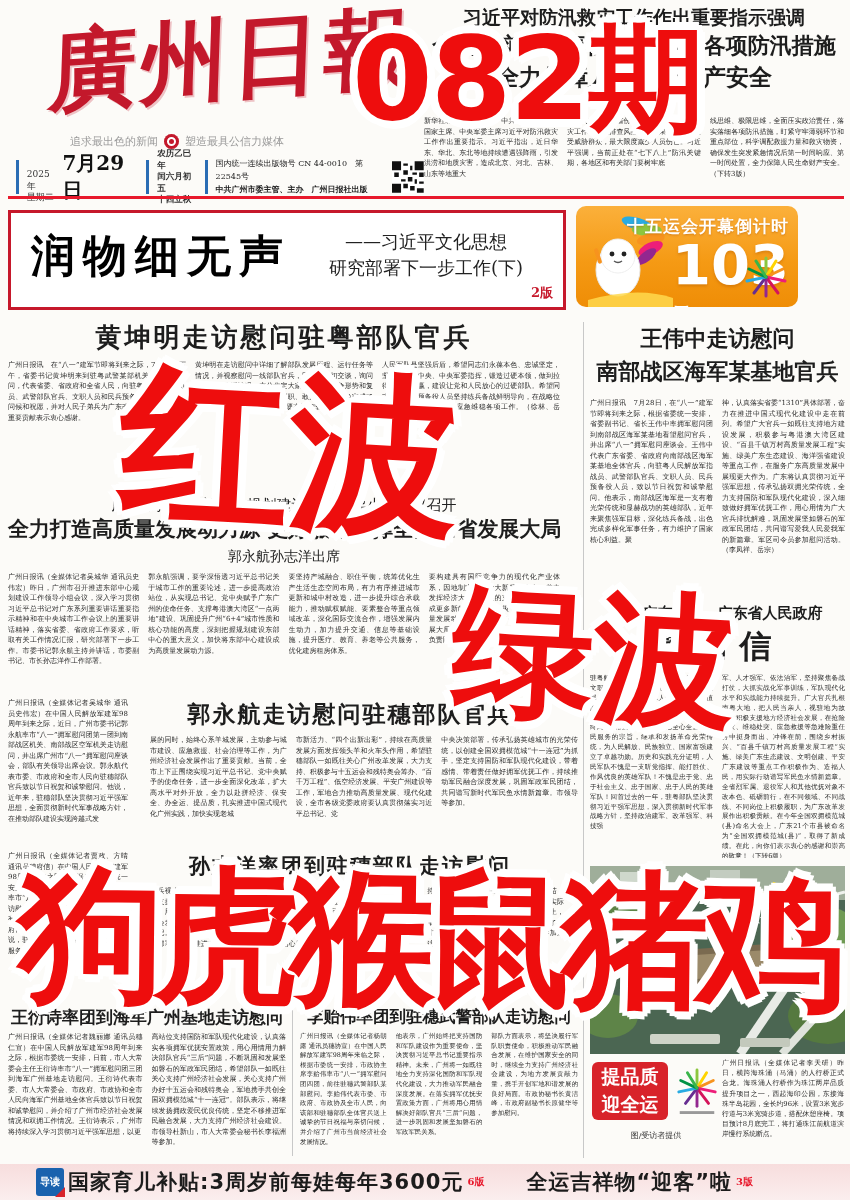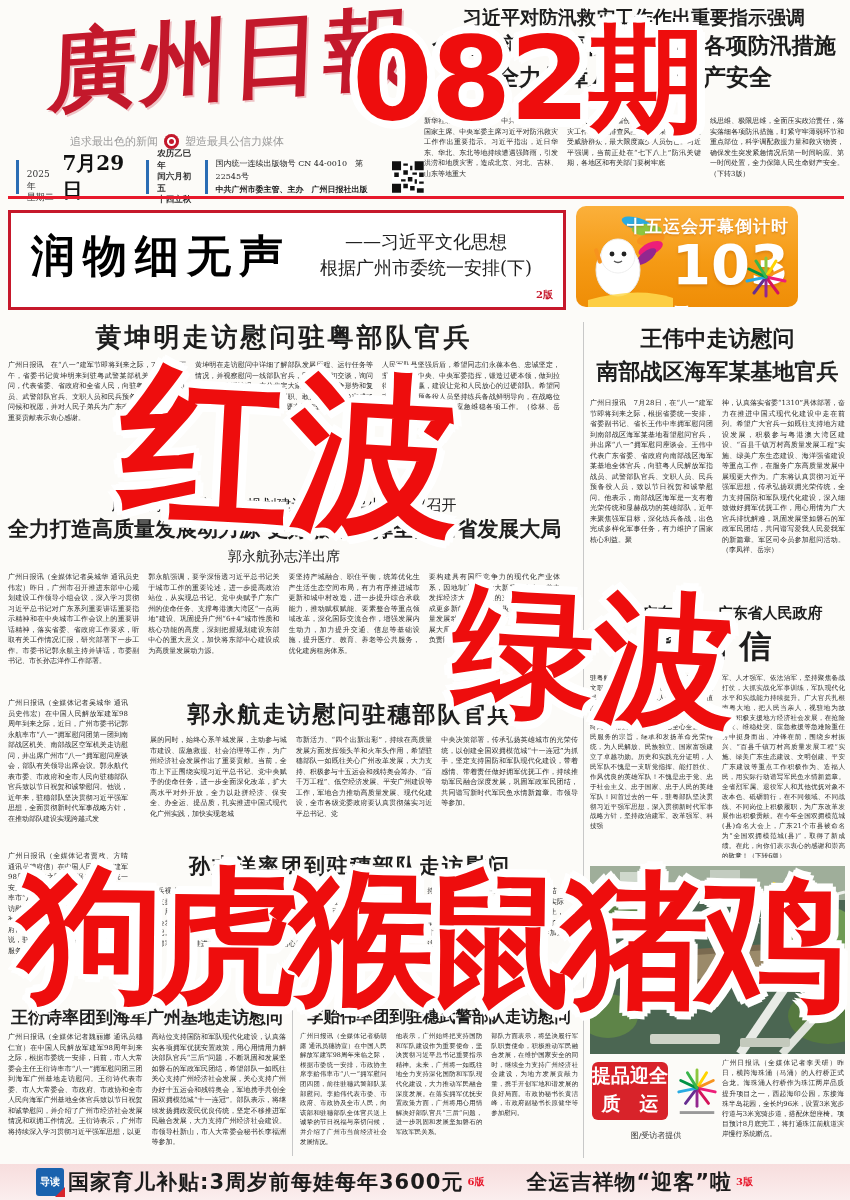--- a/index.html
+++ b/index.html
@@ -29,21 +29,21 @@
   .ts-h1{left:424px;top:31px;width:420px;text-align:center;font-size:22px;font-weight:bold;white-space:nowrap;}
   .ts-h2{left:424px;top:62px;width:420px;text-align:center;font-size:23px;font-weight:bold;}
   .cols{display:flex;gap:9px;}
   .col{flex:1;overflow:hidden;text-align:justify;}
   .bt{font-size:7px;line-height:1.5;color:#2b2b2b;}
   .ts-cols{left:424px;top:116px;width:420px;height:78px;}
   
   .redbox{left:8px;top:210px;width:552px;height:94px;border:3px solid #c6182b;background:#fff;}
   .rb-title{left:20px;top:14px;font-size:44px;font-weight:bold;letter-spacing:8px;color:#000;position:absolute;}
   .rb-sub{position:absolute;left:290px;top:16px;width:250px;text-align:center;font-size:18px;color:#222;line-height:1.45;}
-  .rb-page{position:absolute;right:10px;bottom:5px;color:#c6182b;font-size:10px;font-weight:bold;}
+  .rb-page{position:absolute;right:10px;bottom:5px;color:#c6182b;font-size:13px;font-weight:bold;}
   .countdown{left:576px;top:206px;width:222px;height:101px;border-radius:10px;
              background:linear-gradient(180deg,#fbb03b,#f59a14 55%,#ef8d06);overflow:hidden;}
   .cd-label{position:absolute;right:9px;top:9px;font-size:17px;font-weight:bold;color:#fff;
             font-family:"DejaVu Sans",sans-serif;letter-spacing:1px;text-shadow:0 1px 2px rgba(180,90,0,.5);}
   .cd-days{position:absolute;left:96px;top:26px;font-size:56px;font-weight:900;color:#fff;
            font-family:"DejaVu Sans",sans-serif;text-shadow:0 2px 3px rgba(180,90,0,.4);}
   .cd-unit{font-size:19px;vertical-align:28px;font-weight:bold;}
   
   .hA{left:8px;top:320px;width:552px;text-align:center;font-size:26px;font-weight:bold;letter-spacing:3px;}
   .aCols{left:8px;top:360px;width:552px;height:130px;}
@@ -66,21 +66,21 @@
   
   .hW{left:590px;top:322px;width:255px;text-align:center;font-size:22px;font-weight:bold;line-height:1.5;}
   .wCols{left:590px;top:398px;width:255px;height:200px;}
   .letKick{left:590px;top:604px;width:255px;text-align:center;font-size:15px;font-weight:bold;}
   .letTitle{left:590px;top:625px;width:255px;text-align:center;font-size:32px;font-weight:bold;letter-spacing:12px;}
   .letCols{left:590px;top:674px;width:255px;height:184px;}
   .letCols .bt{font-size:6.6px;}
   .photo{left:590px;top:866px;width:255px;height:188px;background:#a3a3a3;overflow:hidden;}
   .badge{left:592px;top:1062px;width:76px;height:58px;background:#d8232a;border-radius:6px;
          color:#fff;font-weight:bold;font-size:19px;line-height:1.45;text-align:center;
-         font-family:"DejaVu Sans",sans-serif;display:flex;justify-content:center;}
+         font-family:"DejaVu Sans",sans-serif;display:flex;flex-direction:column;justify-content:center;}
   .credit{left:592px;top:1130px;width:128px;text-align:center;font-size:8px;color:#333;}
   .capt{left:722px;top:1058px;width:122px;height:102px;overflow:hidden;text-align:justify;}
   .capt .bt{font-size:6.8px;}
   
   .bottombar{left:0;top:1164px;width:850px;height:36px;
              background:linear-gradient(180deg,#f7dddd,#fbeeee);display:flex;align-items:center;gap:4px;padding-left:36px;box-sizing:border-box;}
   .dlogo{width:28px;height:28px;background:#1a62ae;border-radius:3px;color:#fff;font-size:10px;font-weight:bold;
          display:flex;align-items:center;justify-content:center;position:relative;font-family:"DejaVu Sans",sans-serif;}
   .dlogo:after{content:"";position:absolute;right:-1px;bottom:-1px;border-left:10px solid transparent;border-bottom:10px solid #d8232a;}
   .bb-item{font-size:21px;font-weight:800;color:#1c1c1c;font-family:"DejaVu Sans",sans-serif;letter-spacing:1px;}
@@ -140,21 +140,21 @@
   <div class="abs cols ts-cols">
     <div class="col bt">新华社北京7月28日电　中共中央总书记、国家主席、中央军委主席习近平对防汛救灾工作作出重要指示。习近平指出，近日华东、华北、东北等地持续遭遇强降雨，引发洪涝和地质灾害，造成北京、河北、吉林、山东等地重大</div>
     <div class="col bt">人员伤亡，有关省份要全力开展抢险救援救灾工作，全面排查风险隐患，果断转移安置受威胁群众，最大限度减少人员伤亡。习近平强调，当前正处在“七下八上”防汛关键期，各地区和有关部门要树牢底</div>
     <div class="col bt">线思维、极限思维，全面压实政治责任，落实落细各项防汛措施，盯紧守牢薄弱环节和重点部位，科学调配救援力量和救灾物资，确保发生突发紧急情况后第一时间响应、第一时间处置，全力保障人民生命财产安全。（下转3版）</div>
   </div>
 
   <div class="abs redbox">
     <div class="rb-title">润物细无声</div>
     <div class="rb-sub">
       <div>——习近平文化思想</div>
-      <div>根据广州市委统一安排(下)</div>
+      <div>研究部署下一步工作(下)</div>
     </div>
     <div class="rb-page">2版</div>
   </div>
   <div class="abs countdown">
     <svg class="abs" style="left:2px;top:2px" width="100" height="100" viewBox="0 0 100 100">
       <g transform="rotate(-12 50 30)">
         <ellipse cx="62" cy="18" rx="16" ry="6" fill="#29abe2" transform="rotate(28 62 18)"></ellipse>
         <ellipse cx="70" cy="26" rx="15" ry="6" fill="#8cc63f" transform="rotate(14 70 26)"></ellipse>
         <ellipse cx="72" cy="36" rx="14" ry="6" fill="#f7931e" transform="rotate(2 72 36)"></ellipse>
         <ellipse cx="70" cy="45" rx="13" ry="6" fill="#ed1e79" transform="rotate(-12 70 45)"></ellipse>

